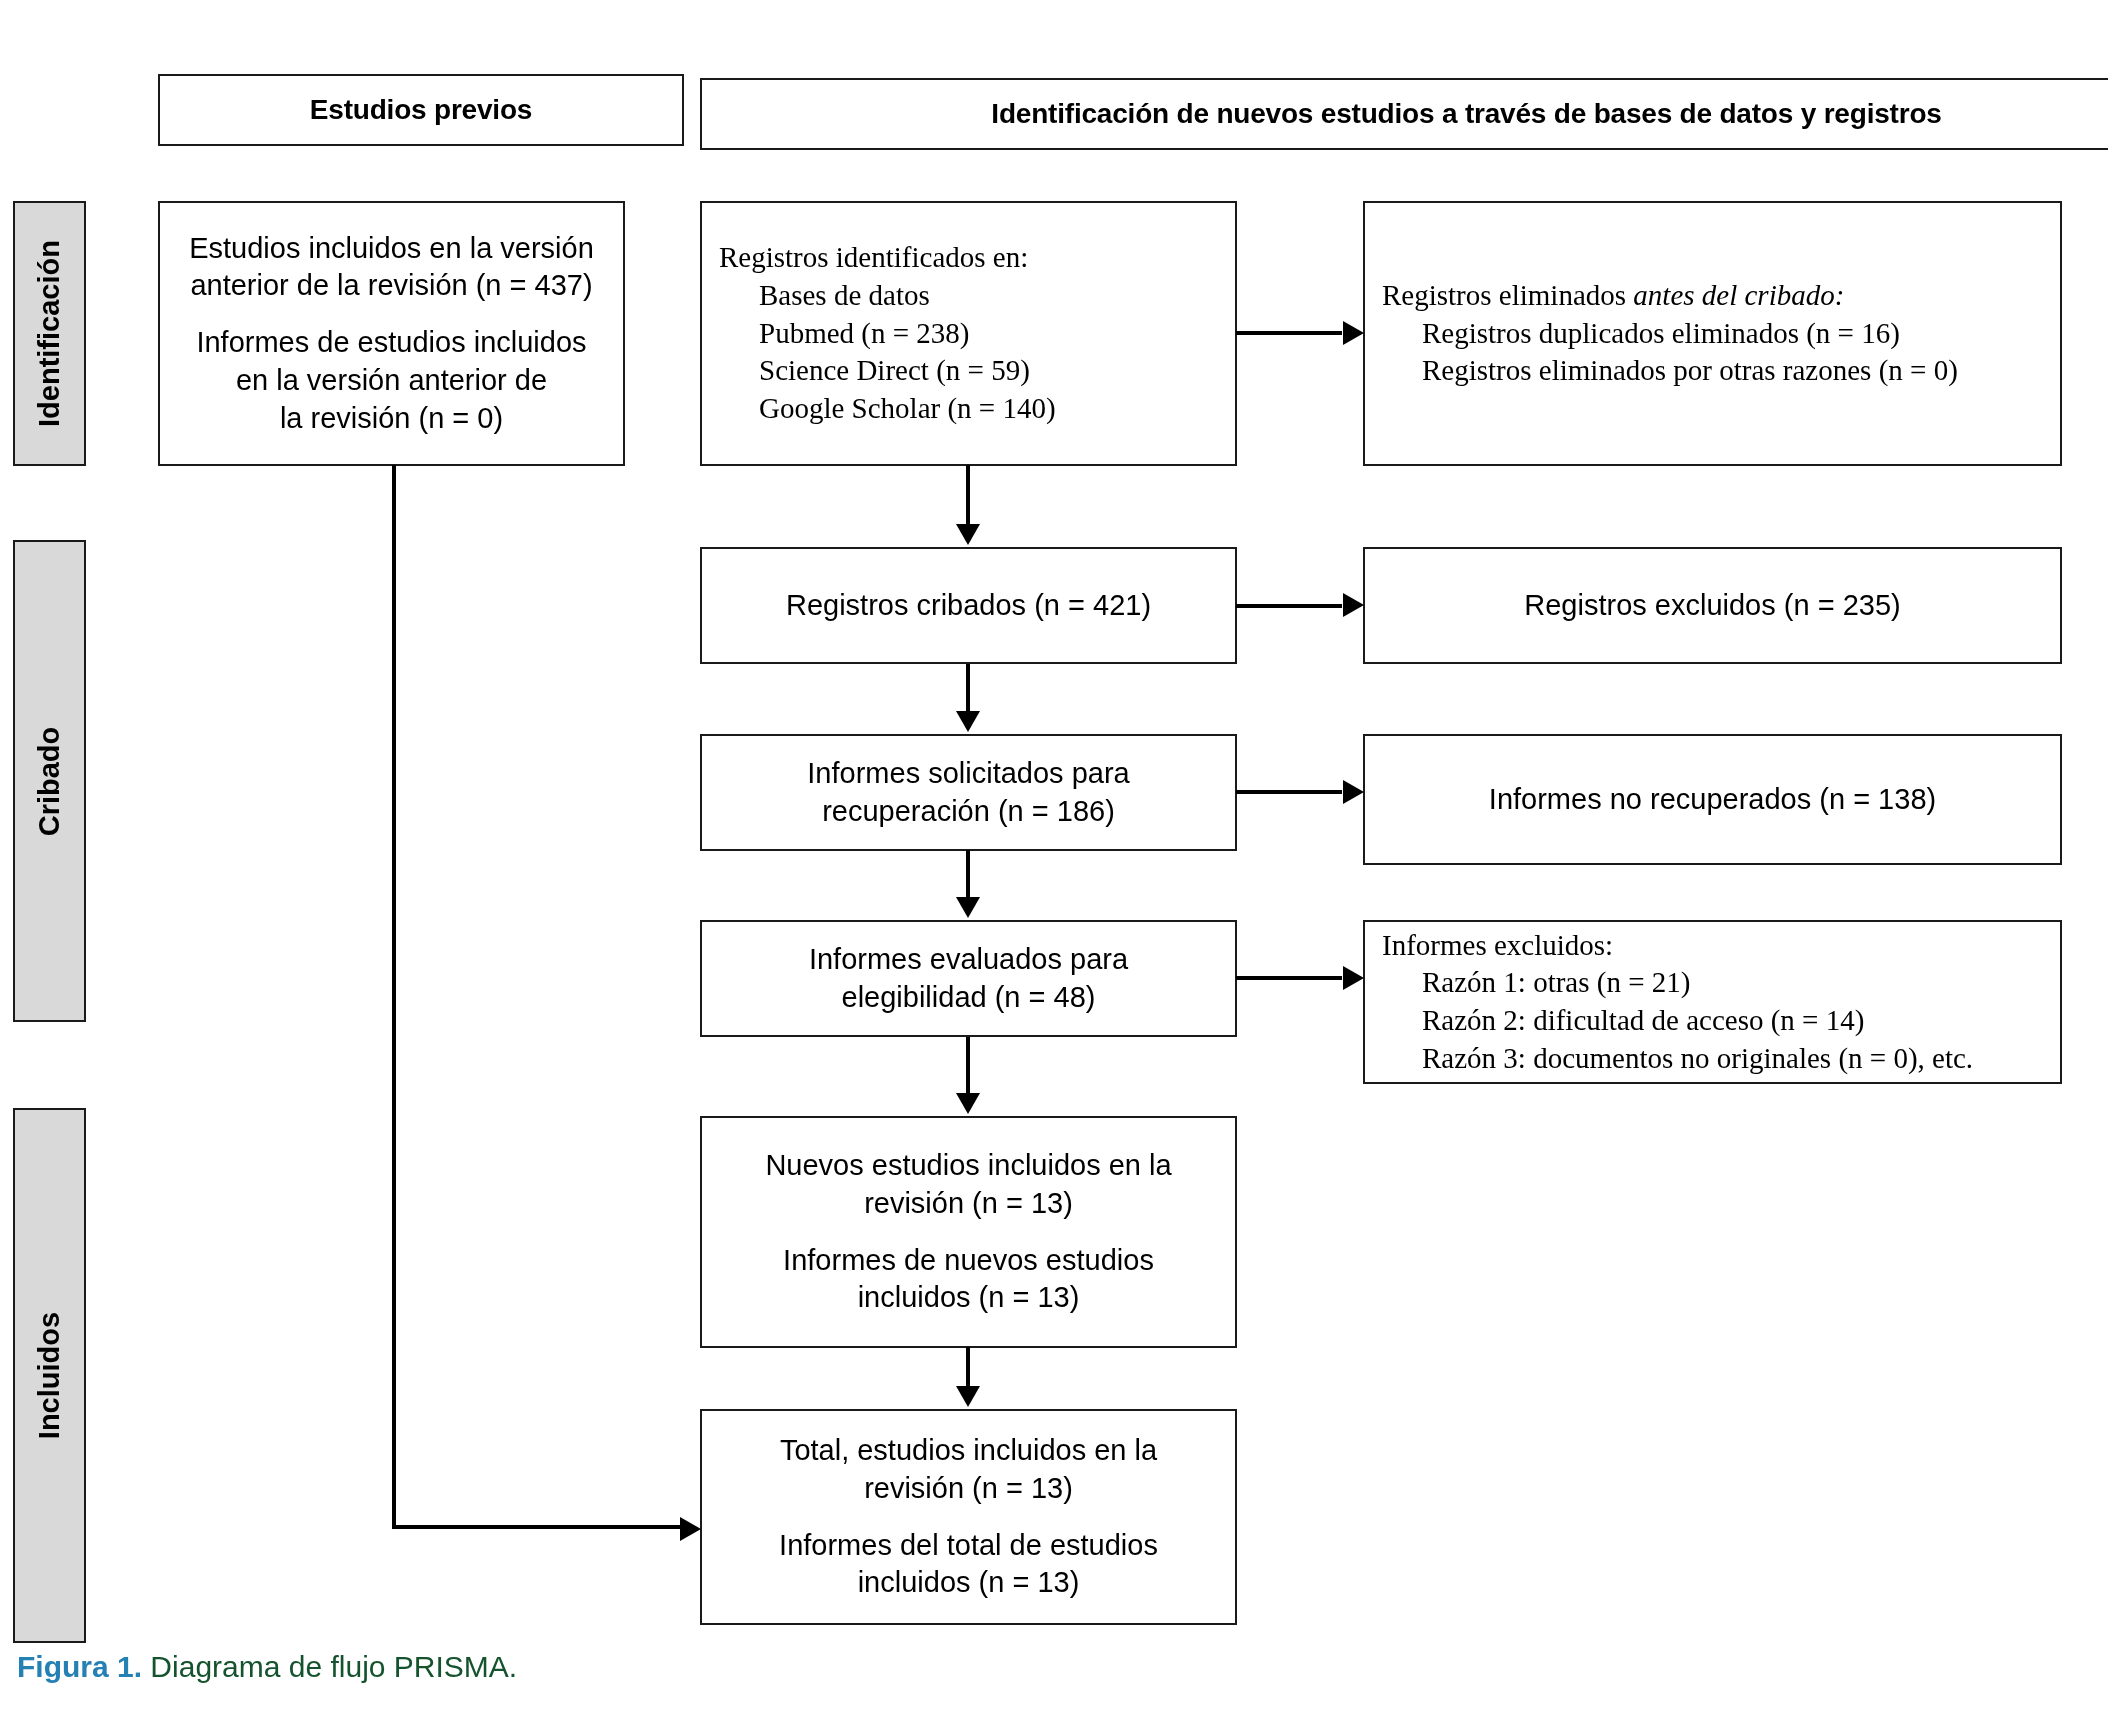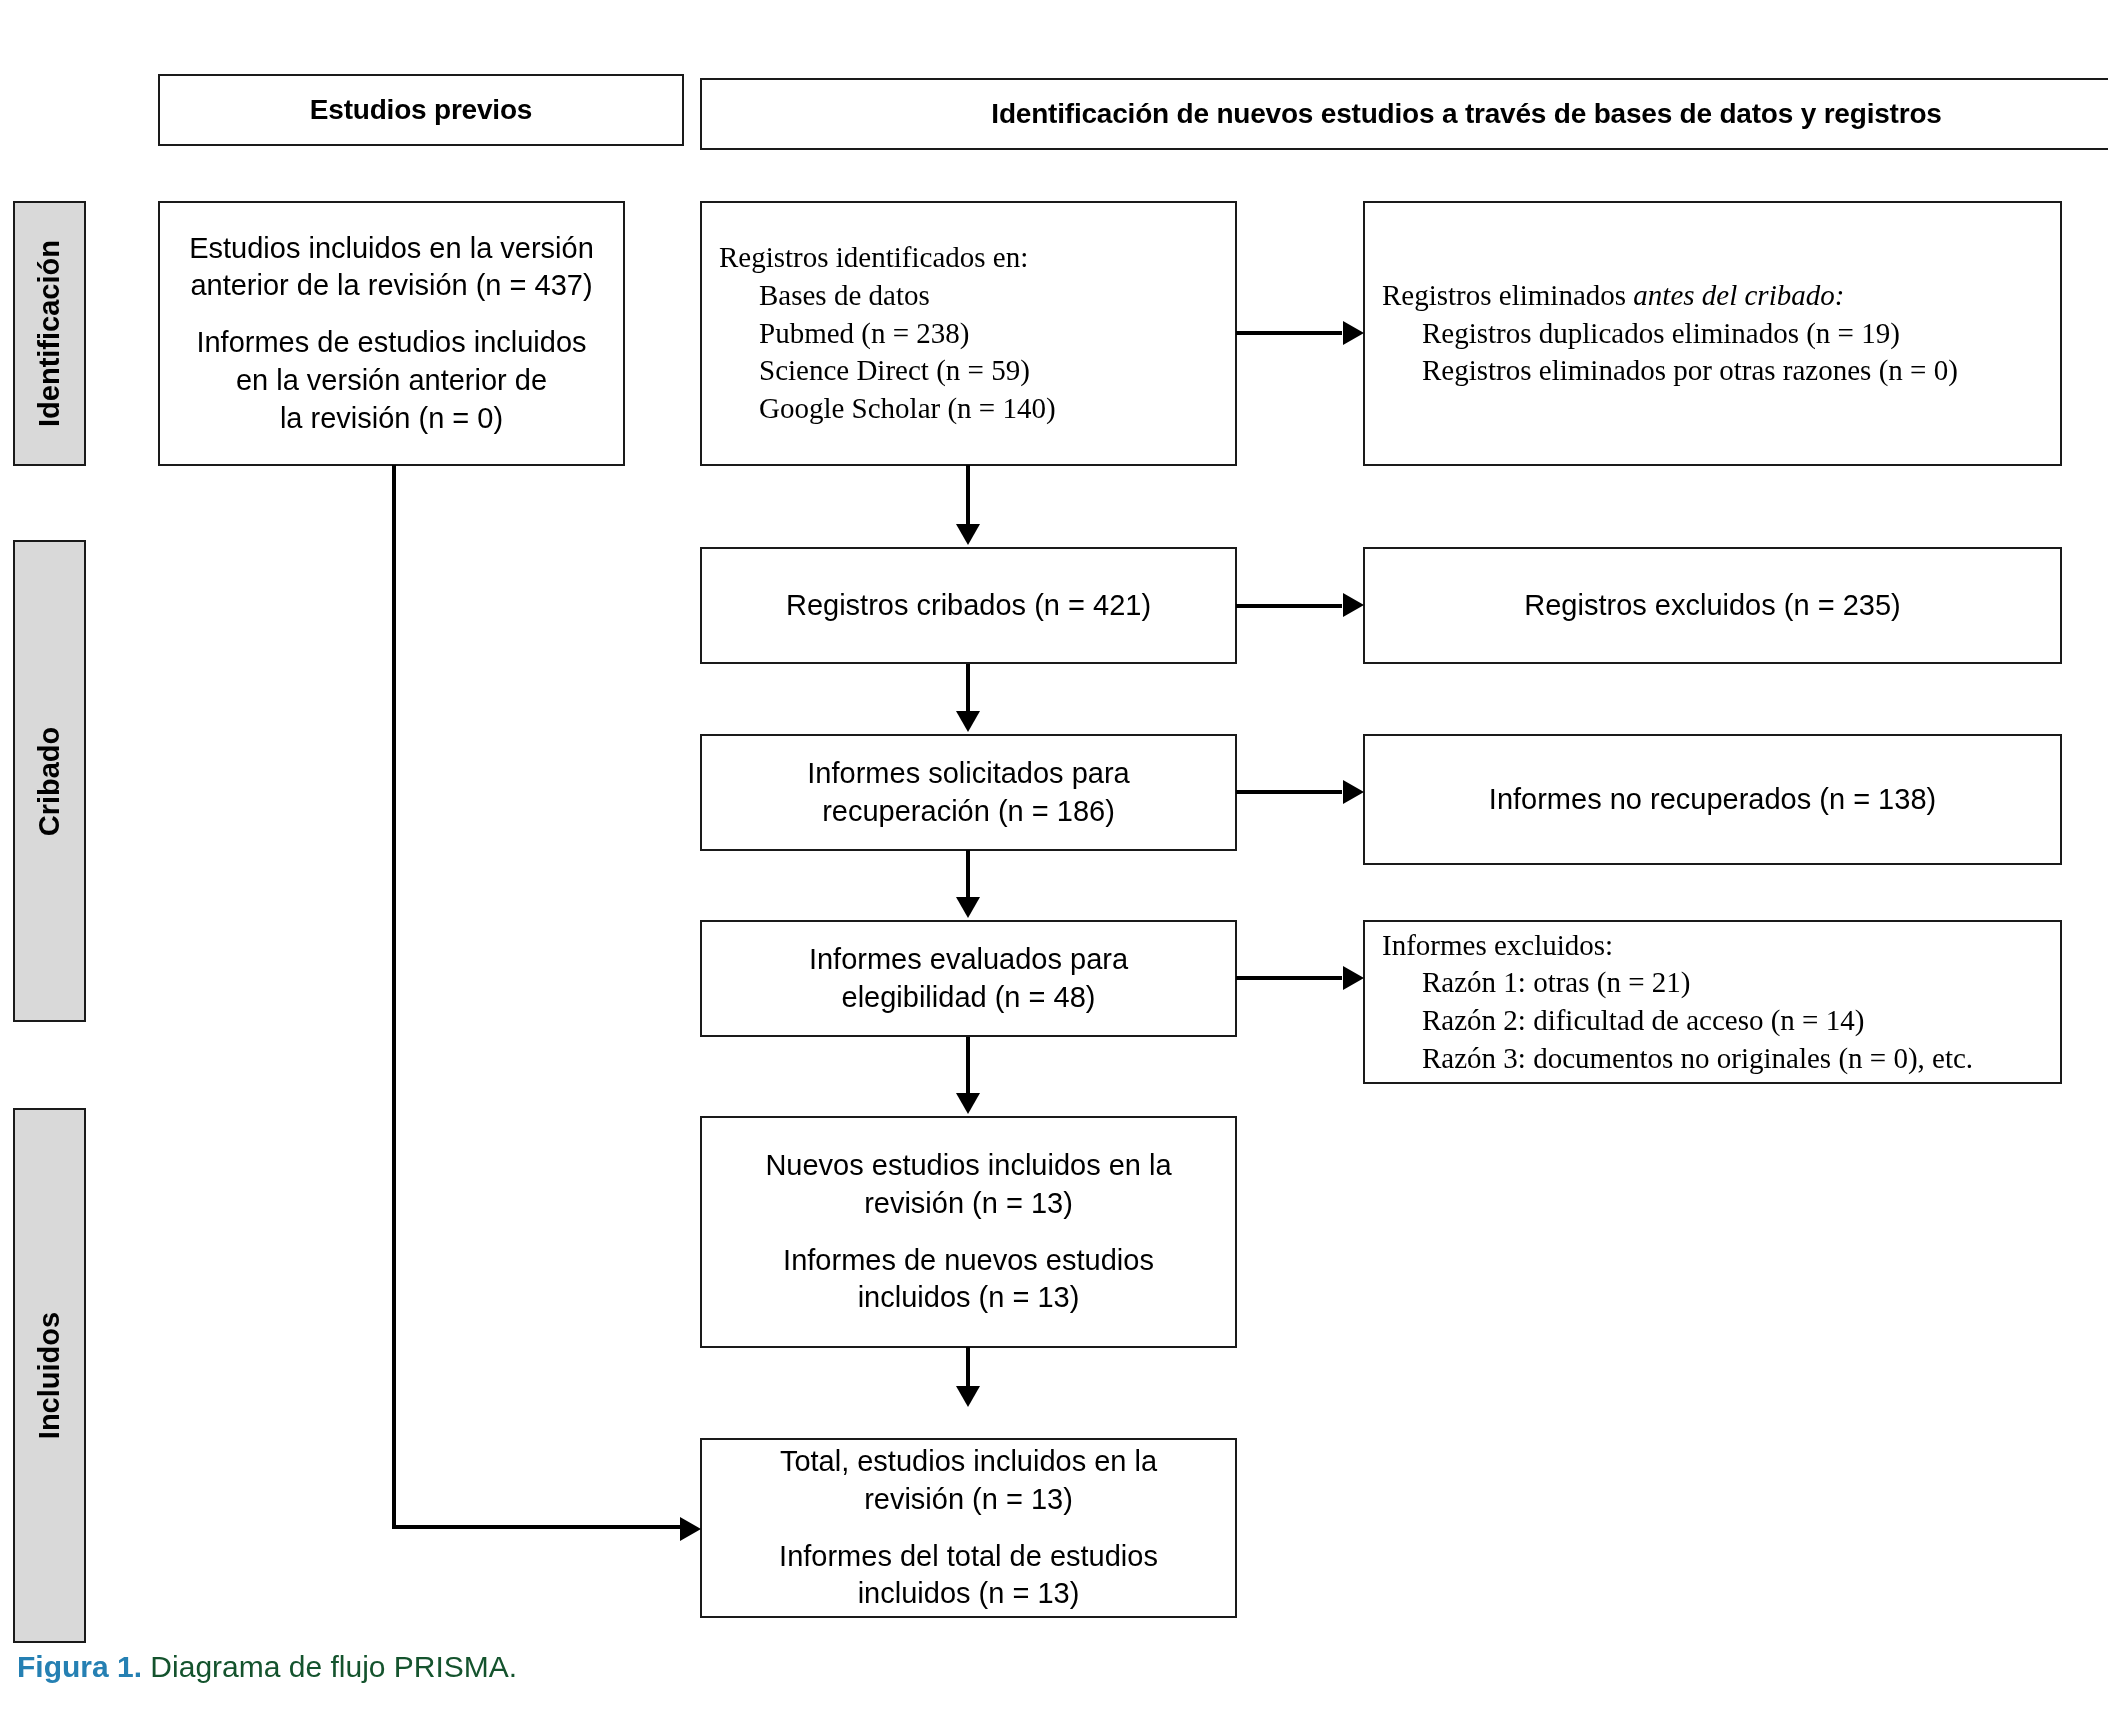--- a/index.html
+++ b/index.html
@@ -190,38 +190,38 @@
         <span>Nuevos estudios incluidos en la</span><br>
         <span>revisión (n = 13)</span>
       </p>
       <p class="para">
         <span>Informes de nuevos estudios</span><br>
         <span>incluidos (n = 13)</span>
       </p>
     </div>
   </div>
 
-  <div class="box center" style="left:700px; top:1409px; width:537px; height:180px;margin-top:29px;">
+  <div class="box center" style="left:700px; top:1409px; width:537px; height:216px;">
     <div class="txt c">
       <p class="para">
         <span>Total, estudios incluidos en la</span><br>
         <span>revisión (n = 13)</span>
       </p>
       <p class="para">
         <span>Informes del total de estudios</span><br>
         <span>incluidos (n = 13)</span>
       </p>
     </div>
   </div>
 
   <div class="box left" style="left:1363px; top:201px; width:699px; height:265px;">
     <div class="txt l">
       <p class="para">
         <span><span>Registros eliminados </span><span class="ital">antes del cribado:</span></span><br>
-        <span class="ind">Registros duplicados eliminados (n = 19)</span>
+        <span class="ind">Registros duplicados eliminados (n = 16)</span>
         <span class="ind">Registros eliminados por otras razones (n = 0)</span>
       </p>
     </div>
   </div>
 
   <div class="box center" style="left:1363px; top:547px; width:699px; height:117px;">
     <div class="txt c">
       <p class="para"><span>Registros excluidos (n = 235)</span></p>
     </div>
   </div>

